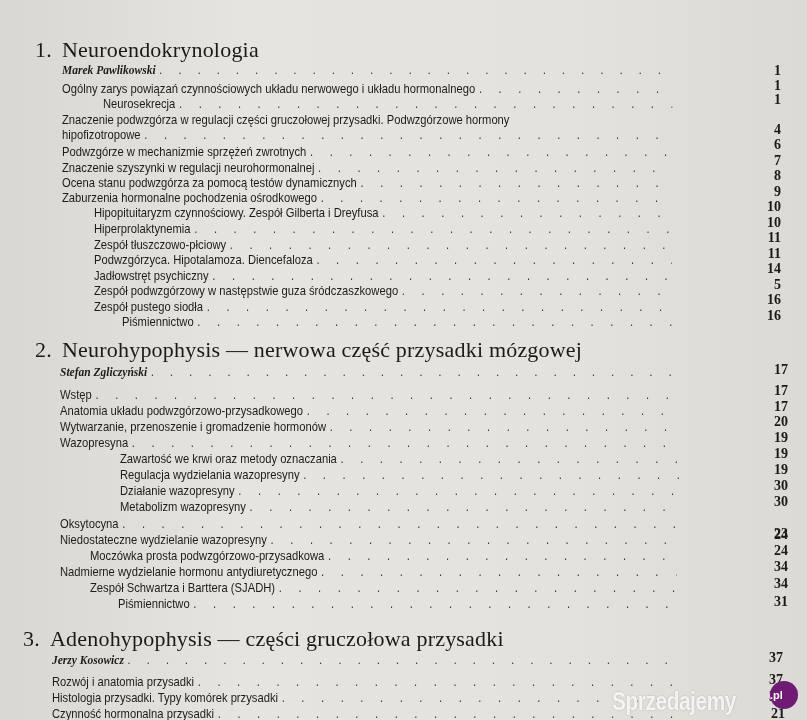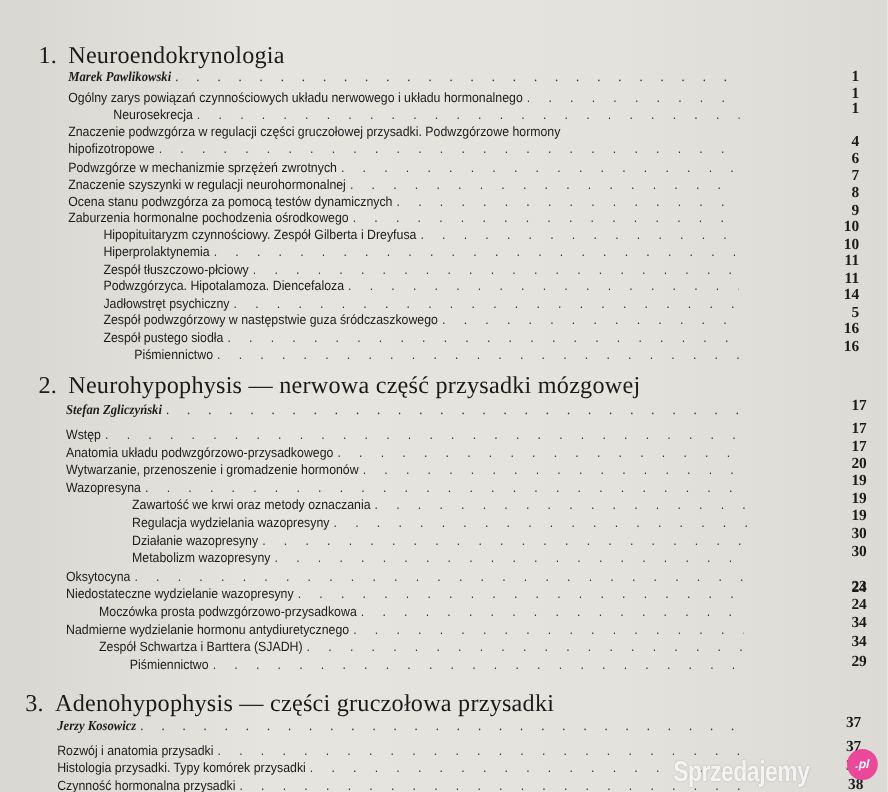--- a/index.html
+++ b/index.html
@@ -30,22 +30,22 @@
     position:absolute; font-family:"Liberation Serif", serif; font-size:14px; line-height:15px;
     font-weight:bold; color:#1a1a1a; text-align:right; width:40px;
   }
   .watermark {
     position:absolute; left:612px; top:670px; font-family:"Liberation Sans", sans-serif;
     font-size:26px; font-weight:bold; color:rgba(255,255,255,0.85); letter-spacing:-0.5px;
     text-shadow:0 0 2px rgba(0,0,0,0.25); transform:scaleX(0.8); transform-origin:left center;
   }
   .wm-badge {
     position:absolute; left:770px; top:665px; width:28px; height:28px; border-radius:50%;
-    background:#ec4899; color:#fff; font-family:"Liberation Sans", sans-serif; font-weight:bold;
-    font-size:11px; line-height:28px; text-align:center;font-style:italic;
+    background:#701a75; color:#fff; font-family:"Liberation Sans", sans-serif; font-weight:bold;
+    font-size:11px; line-height:28px; 
   }
 </style>
 </head>
 <body>
 
 <div class="page">
 
   <div class="chapter-title" style="left:35px;top:22px;">
     <span class="num">1.</span><span>Neuroendokrynologia</span>
   </div>
@@ -235,21 +235,21 @@
   <div class="row" style="left:90px;top:565px;width:640px;">
     <span class="label">Zespół Schwartza i Barttera (SJADH)</span>
       <span class="dots">. . . . . . . . . . . . . . . . . . . . . . . . . . . . . . . . . . . . . . . . . . . . . . . . . . . . . . . . . . . . . . . . . . . . . . . .</span>
   </div>
   <div class="pg" style="left:748px;top:560px;">34</div>
 
   <div class="row" style="left:118px;top:581px;width:612px;">
     <span class="label">Piśmiennictwo</span>
       <span class="dots">. . . . . . . . . . . . . . . . . . . . . . . . . . . . . . . . . . . . . . . . . . . . . . . . . . . . . . . . . . . . . . . . . . . . . . . .</span>
   </div>
-  <div class="pg" style="left:748px;top:578px;">29</div>
+  <div class="pg" style="left:748px;top:578px;">31</div>
 
   <div class="chapter-title" style="left:23px;top:611px;">
     <span class="num">3.</span><span>Adenohypophysis — części gruczołowa przysadki</span>
   </div>
 
   <div class="row author" style="left:52px;top:637px;width:680px;">
     <span class="label">Jerzy Kosowicz</span>
       <span class="dots">. . . . . . . . . . . . . . . . . . . . . . . . . . . . . . . . . . . . . . . . . . . . . . . . . . . . . . . . . . . . . . . . . . . . . . . .</span>
   </div>
   <div class="pg" style="left:743px;top:634px;">37</div>
@@ -263,17 +263,17 @@
   <div class="row" style="left:52px;top:675px;width:680px;">
     <span class="label">Histologia przysadki. Typy komórek przysadki</span>
       <span class="dots">. . . . . . . . . . . . . . . . . . . . . . . . . . . . . . . . . . . . . . . . . . . . . . . . . . . . . . . . . . . . . . . . . . . . . . . .</span>
   </div>
   <div class="pg" style="left:743px;top:673px;">37</div>
 
   <div class="row" style="left:52px;top:691px;width:680px;">
     <span class="label">Czynność hormonalna przysadki</span>
       <span class="dots">. . . . . . . . . . . . . . . . . . . . . . . . . . . . . . . . . . . . . . . . . . . . . . . . . . . . . . . . . . . . . . . . . . . . . . . .</span>
   </div>
-  <div class="pg" style="left:745px;top:690px;">38</div>
+  <div class="pg" style="left:745px;top:690px;">21</div>
 
   <div class="watermark">Sprzedajemy</div>
   <div class="wm-badge">.pl</div>
 </div>
 
 </body></html>

